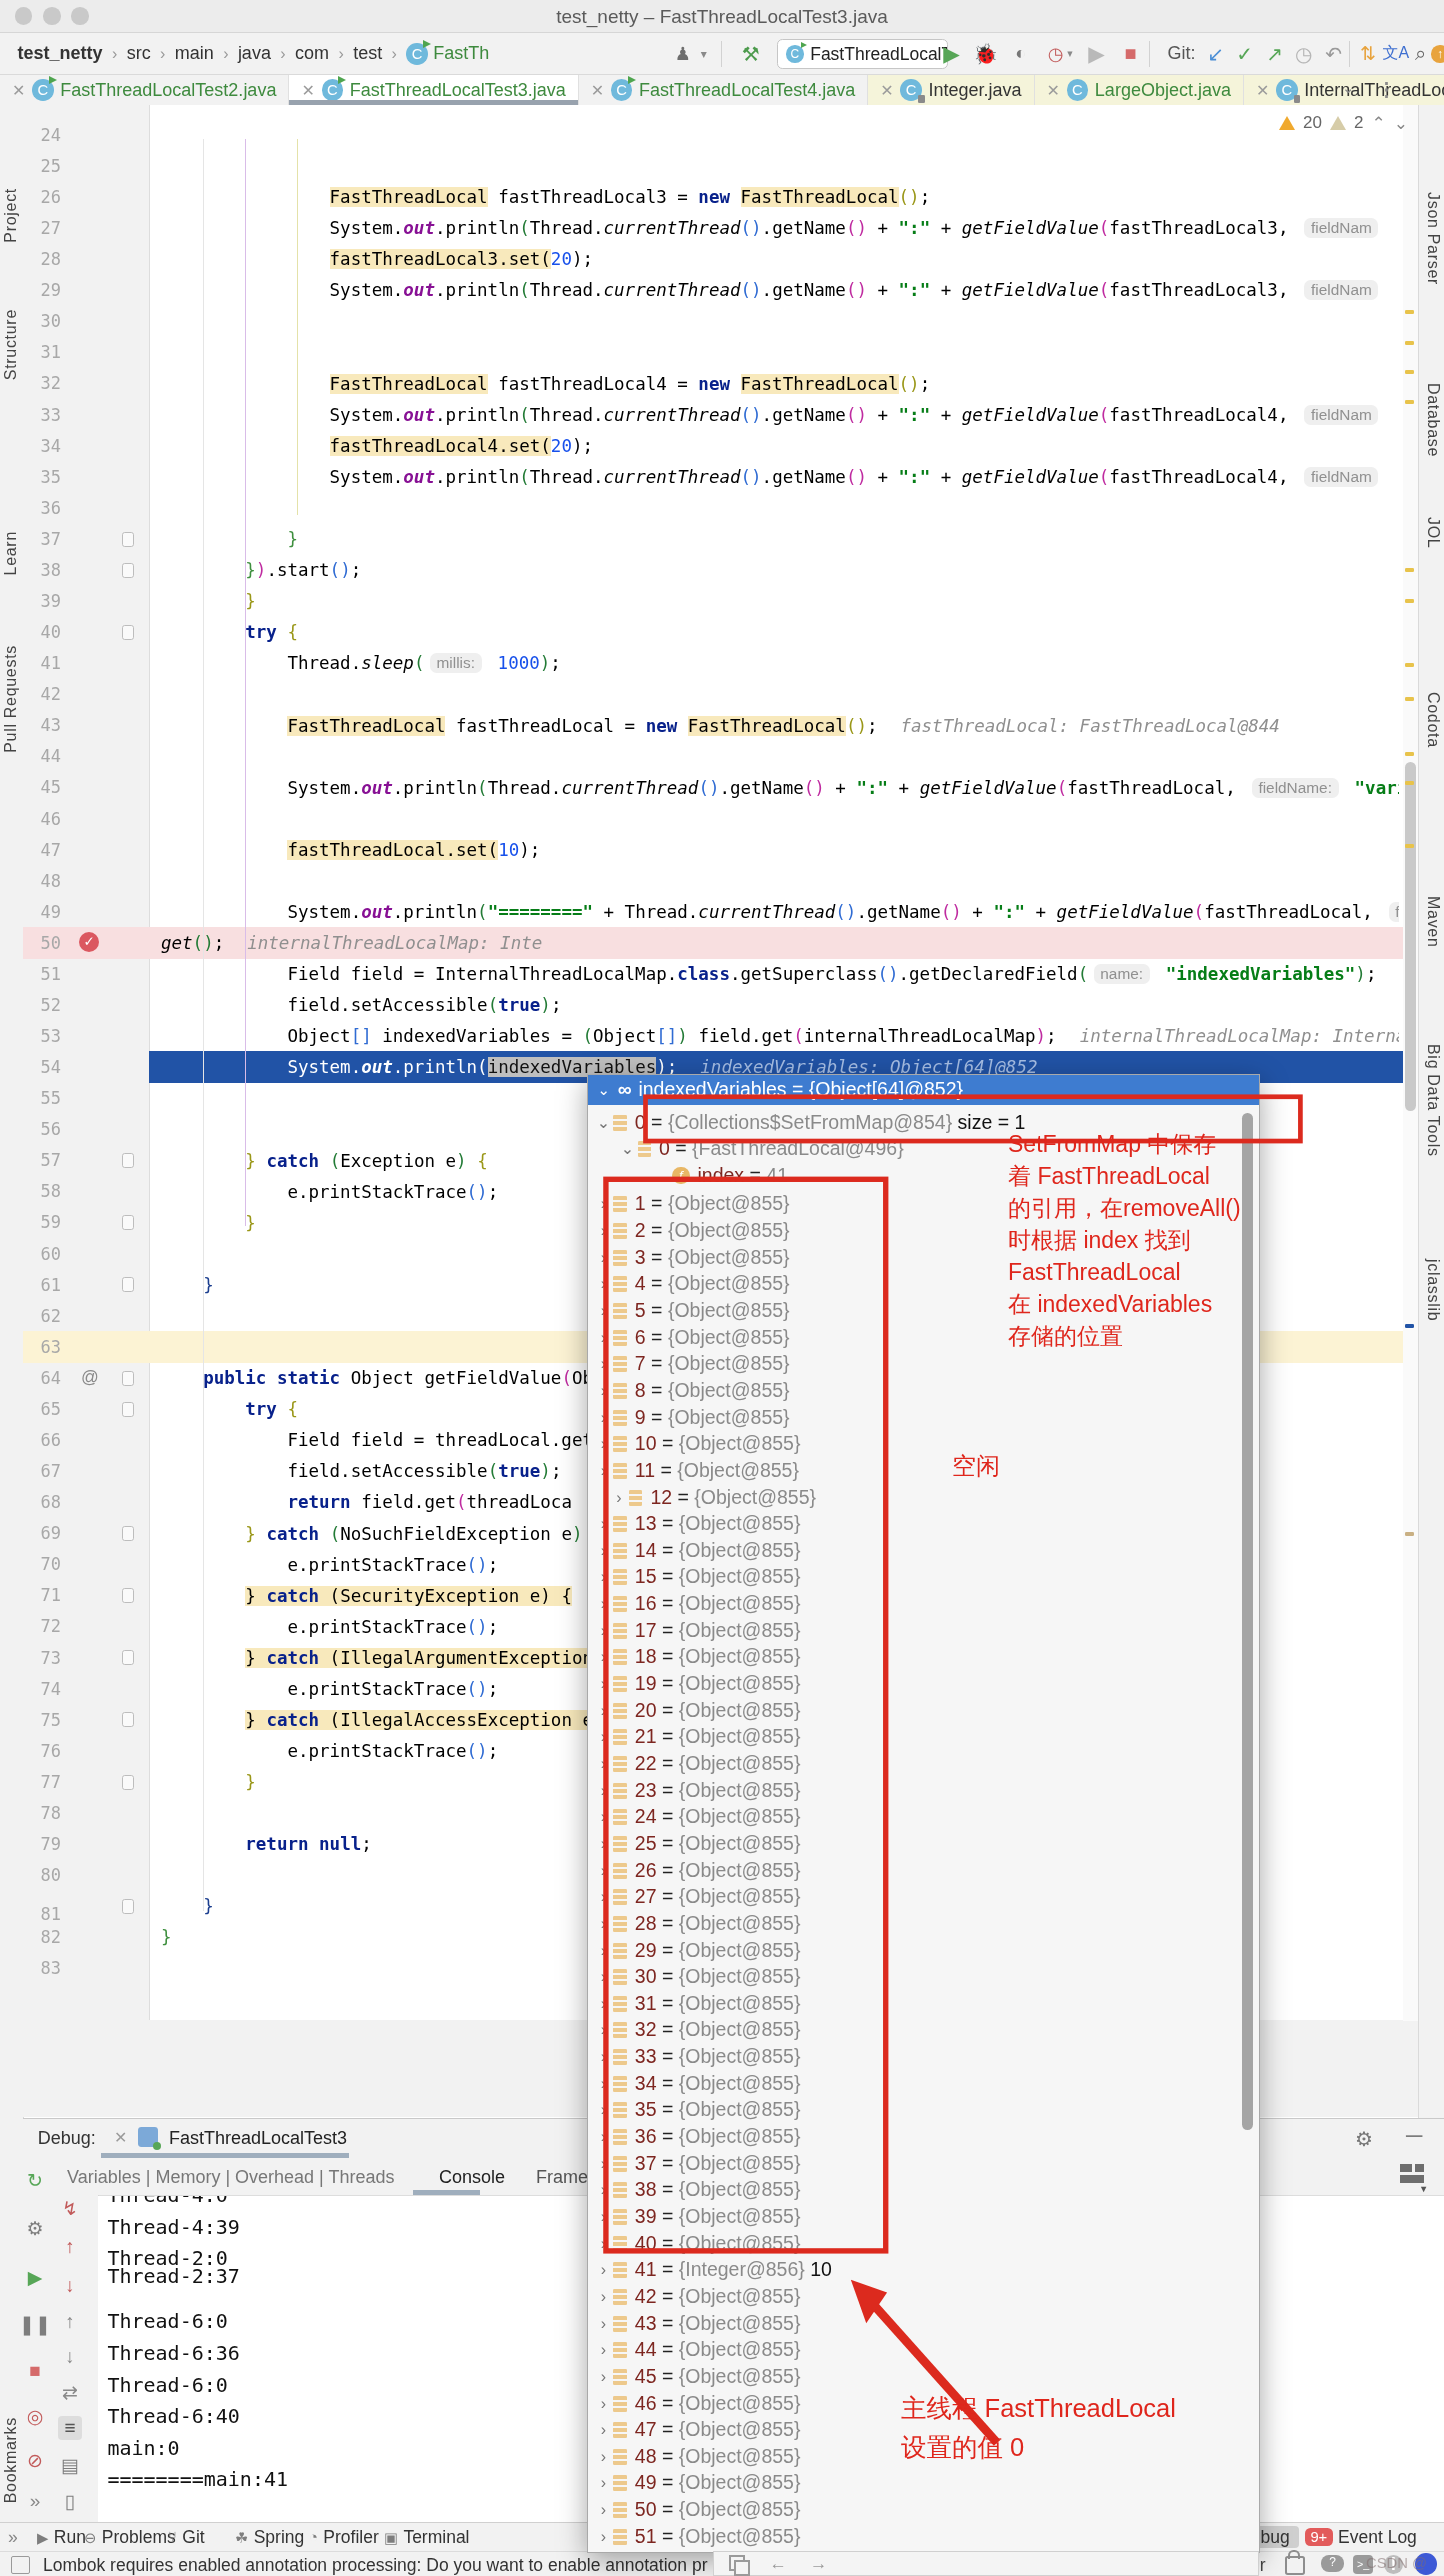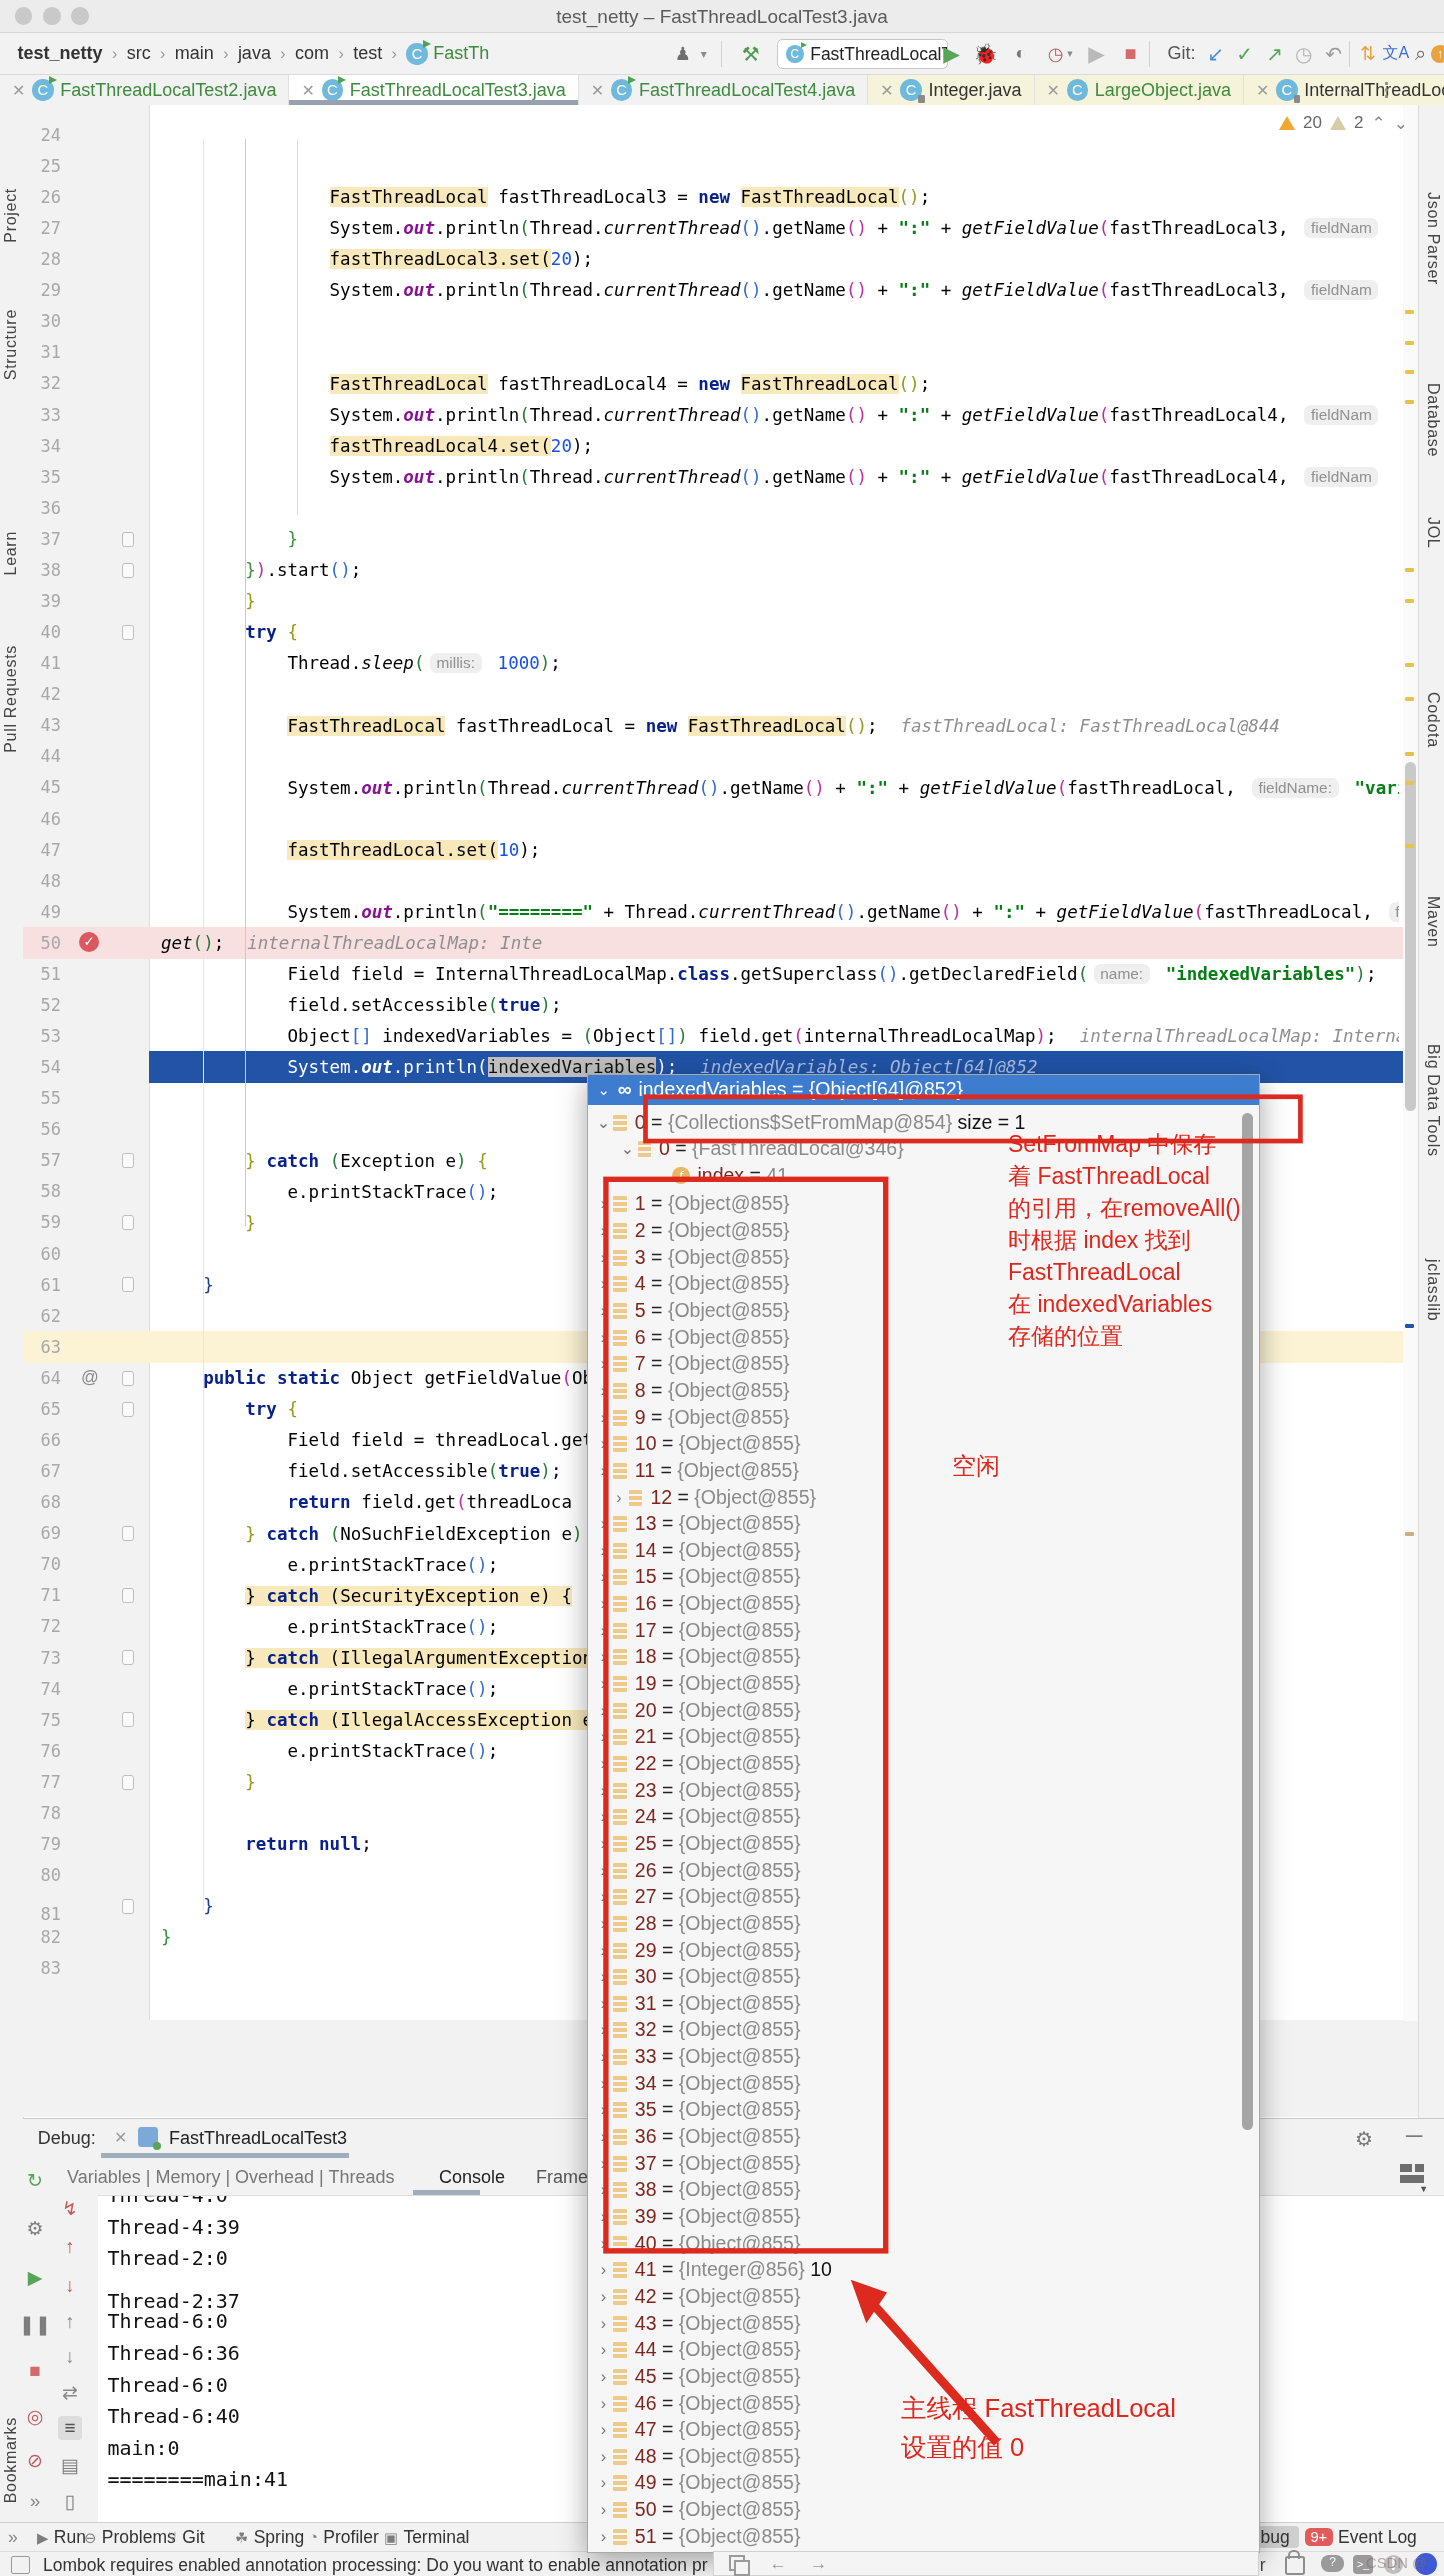--- a/index.html
+++ b/index.html
@@ -432,21 +432,21 @@
       <div class="abs dico" style="left: 58px; top: 2345px; color: rgb(138, 138, 138);">↓</div>
       <div class="abs dico" style="left: 58px; top: 2380px; color: rgb(138, 138, 138);">⇄</div>
       <div class="abs dico" style="left: 58px; top: 2416px; color: rgb(85, 85, 85); background: rgb(221, 221, 221); border-radius: 4px;">≡</div>
       <div class="abs dico" style="left: 58px; top: 2453px; color: rgb(126, 126, 126);">▤</div>
       <div class="abs dico" style="left: 58px; top: 2489px; color: rgb(126, 126, 126);">▯</div>
     </div>
   <div class="abs" id="console">
       <div class="conline" style="left: 9.4px; top: -12.8px;">Thread-4:0</div>
       <div class="conline" style="left: 9.4px; top: 19px;">Thread-4:39</div>
       <div class="conline" style="left: 9.4px; top: 50px;">Thread-2:0</div>
-      <div class="conline" style="left: 9.4px; top: 93px; text-align: center;">Thread-2:37</div>
+      <div class="conline" style="left: 9.4px; top: 68px; text-align: center;">Thread-2:37</div>
       <div class="conline" style="left: 9.4px; top: 113px;">Thread-6:0</div>
       <div class="conline" style="left: 9.4px; top: 145px;">Thread-6:36</div>
       <div class="conline" style="left: 9.4px; top: 177px;">Thread-6:0</div>
       <div class="conline" style="left: 9.4px; top: 208px;">Thread-6:40</div>
       <div class="conline" style="left: 9.4px; top: 240px;">main:0</div>
       <div class="conline" style="left: 9.4px; top: 271px; text-align: right;">========main:41</div>
     </div>
 
   <div class="abs" id="toolwin-bar">
     <div class="abs twitem" style="left:8px;color:#888;">»</div>
@@ -500,21 +500,21 @@
   <div class="abs" id="watermark">CSDN @</div>
 
   <div class="abs" id="popup">
     <div class="abs" id="popup-header">
       <span style="font-size:14.8px;">⌄</span>
       <span style="font-weight:bold;letter-spacing:-1.3px;">∞</span>
       <span title="indexedVariables = {Object[64]@852}">indexedVariables = {Object[64]@852}</span>
     </div>
     <div id="popup-rows">
         <div class="prow" style="top: 34px; padding-left: 5.4px;"><span class="chev">⌄</span><span class="aicon"></span><span class="pname">0</span><span> = </span><span class="pval">{Collections$SetFromMap@854}</span><span class="pextra"> size = 1</span></div>
-        <div class="prow" style="top: 60px; padding-left: 29.5px;"><span class="chev">⌄</span><span class="aicon"></span><span class="pname">0</span><span> = </span><span class="pval">{FastThreadLocal@346}</span></div>
+        <div class="prow" style="top: 60px; padding-left: 29.5px;"><span class="chev">⌄</span><span class="aicon"></span><span class="pname">0</span><span> = </span><span class="pval">{FastThreadLocal@496}</span></div>
         <div class="prow" style="top: 87px; padding-left: 64px;"><span class="chev"> </span><span class="ficon">f</span><span class="pname">index</span><span> = </span><span class="pval">41</span></div>
         <div class="prow" style="top: 115px; padding-left: 5.4px;"><span class="chev">›</span><span class="aicon"></span><span class="pname">1</span><span> = </span><span class="pval">{Object@855}</span></div>
         <div class="prow" style="top: 142px; padding-left: 5.4px;"><span class="chev">›</span><span class="aicon"></span><span class="pname">2</span><span> = </span><span class="pval">{Object@855}</span></div>
         <div class="prow" style="top: 169px; padding-left: 5.4px;"><span class="chev">›</span><span class="aicon"></span><span class="pname">3</span><span> = </span><span class="pval">{Object@855}</span></div>
         <div class="prow" style="top: 195px; padding-left: 5.4px;"><span class="chev">›</span><span class="aicon"></span><span class="pname">4</span><span> = </span><span class="pval">{Object@855}</span></div>
         <div class="prow" style="top: 222px; padding-left: 5.4px;"><span class="chev">›</span><span class="aicon"></span><span class="pname">5</span><span> = </span><span class="pval">{Object@855}</span></div>
         <div class="prow" style="top: 249px; padding-left: 5.4px;"><span class="chev">›</span><span class="aicon"></span><span class="pname">6</span><span> = </span><span class="pval">{Object@855}</span></div>
         <div class="prow" style="top: 275px; padding-left: 5.4px;"><span class="chev">›</span><span class="aicon"></span><span class="pname">7</span><span> = </span><span class="pval">{Object@855}</span></div>
         <div class="prow" style="top: 302px; padding-left: 5.4px;"><span class="chev">›</span><span class="aicon"></span><span class="pname">8</span><span> = </span><span class="pval">{Object@855}</span></div>
         <div class="prow" style="top: 329px; padding-left: 5.4px;"><span class="chev">›</span><span class="aicon"></span><span class="pname">9</span><span> = </span><span class="pval">{Object@855}</span></div>

